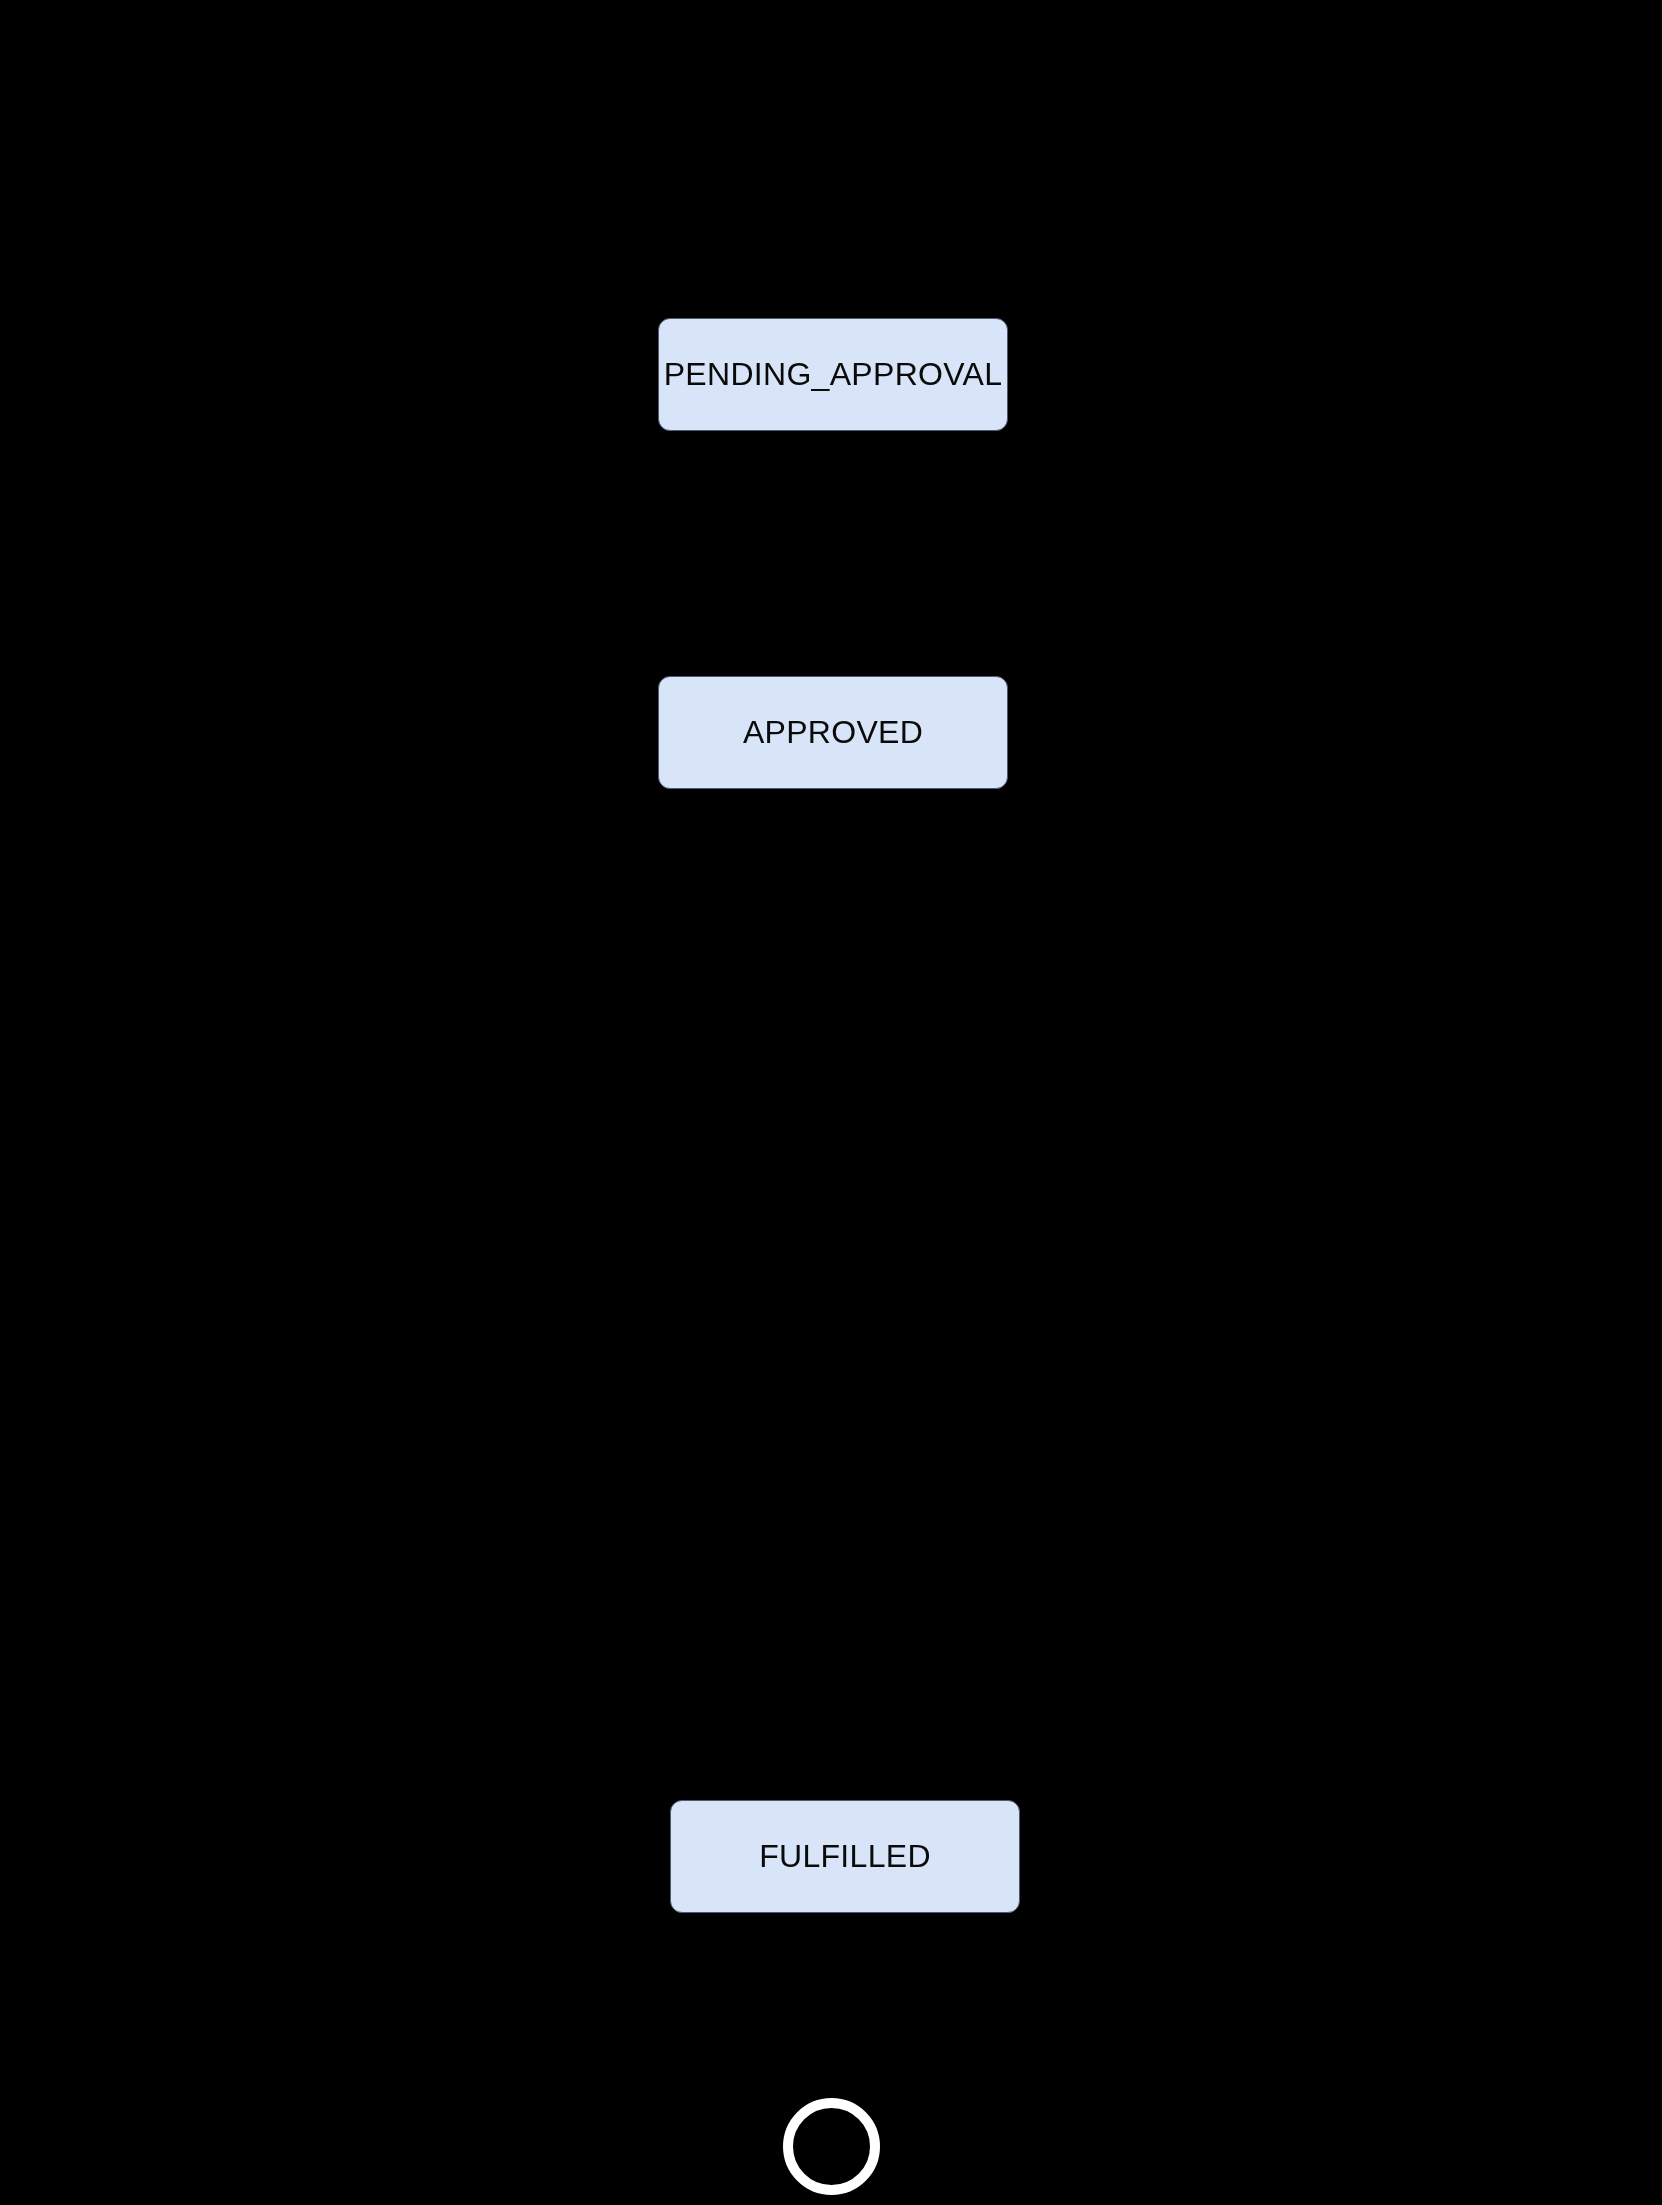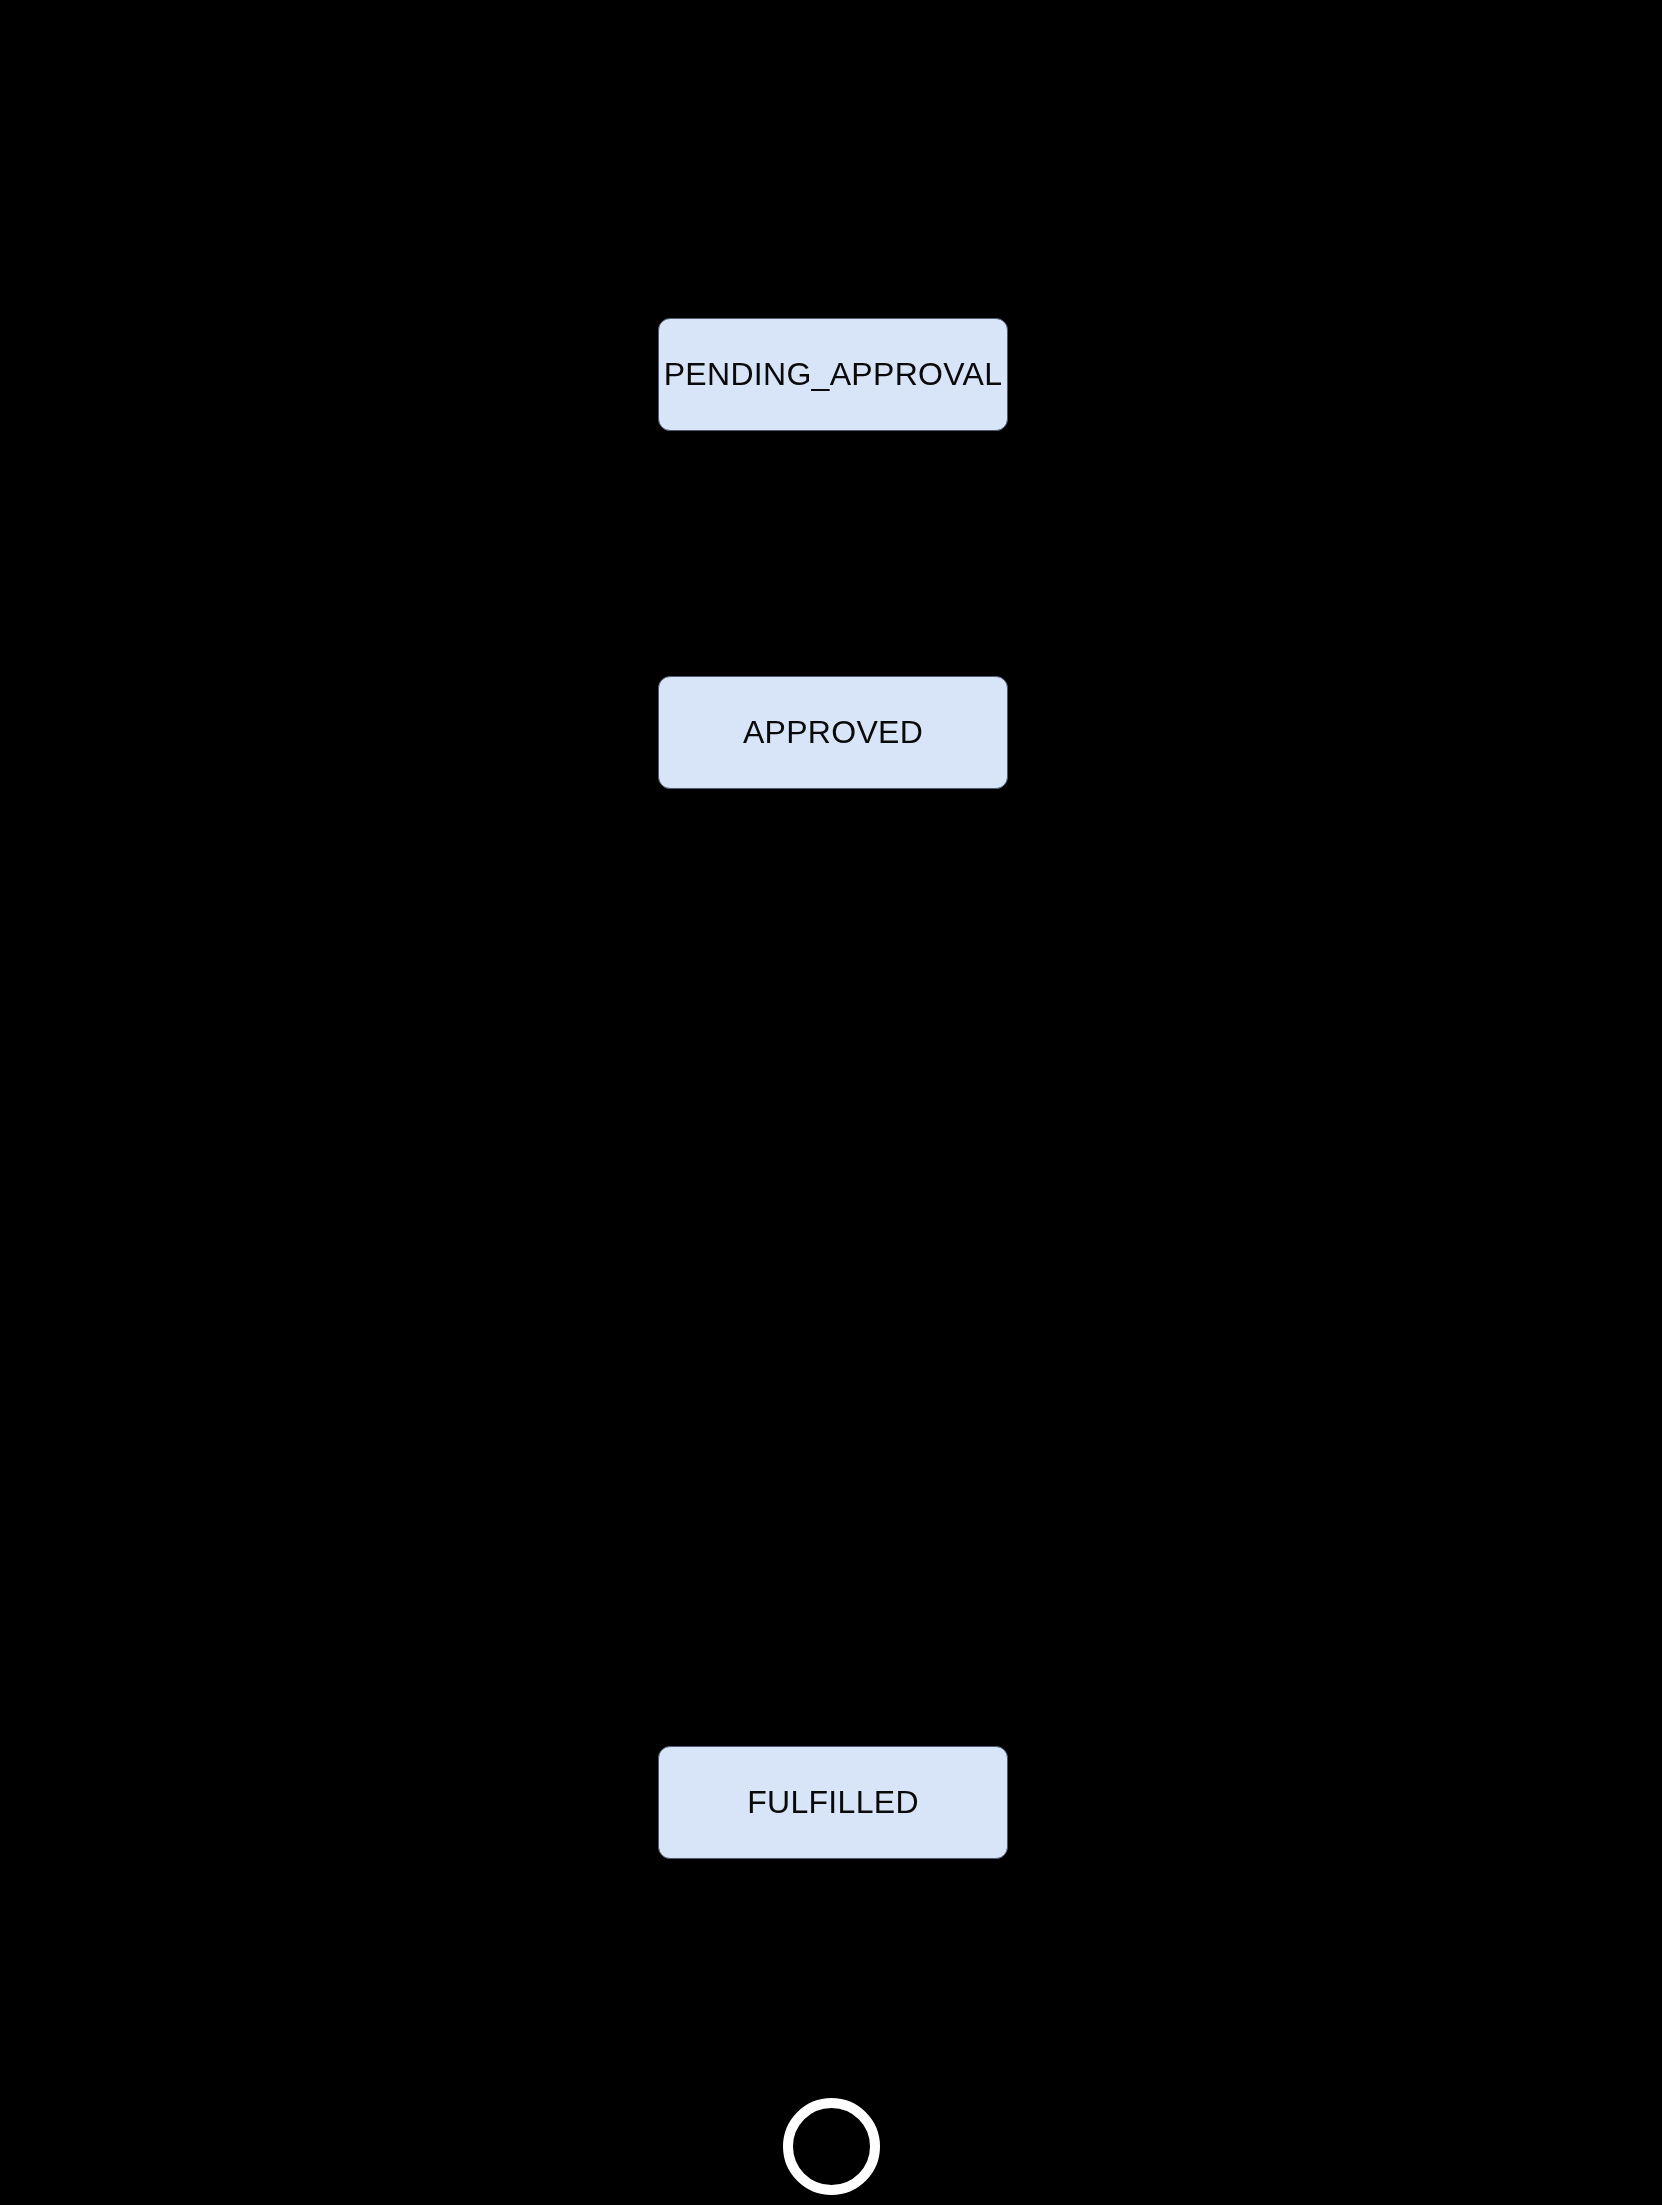--- a/index.html
+++ b/index.html
@@ -32,21 +32,21 @@
     color: var(--node-text, #0a0a0a);
     font-size: 32px;
     font-weight: 400;
     letter-spacing: 0.3px;
     white-space: nowrap;
   }
   .n1 { top: 318px; }
   .n2 { top: 676px; }
   .n3 { top: 1033px; }
   .n4 { top: 1390px; }
-  .n5 { top: 1746px; }
+  .n5 { top: 1800px; margin-left: 12px; }
   .end-circle {
     position: absolute;
     left: 783px;
     top: 2098px;
     width: 97px;
     height: 97px;
     box-sizing: border-box;
     border: 10.7px solid var(--end-ring, #ffffff);
     border-radius: 50%;
     background: transparent;

